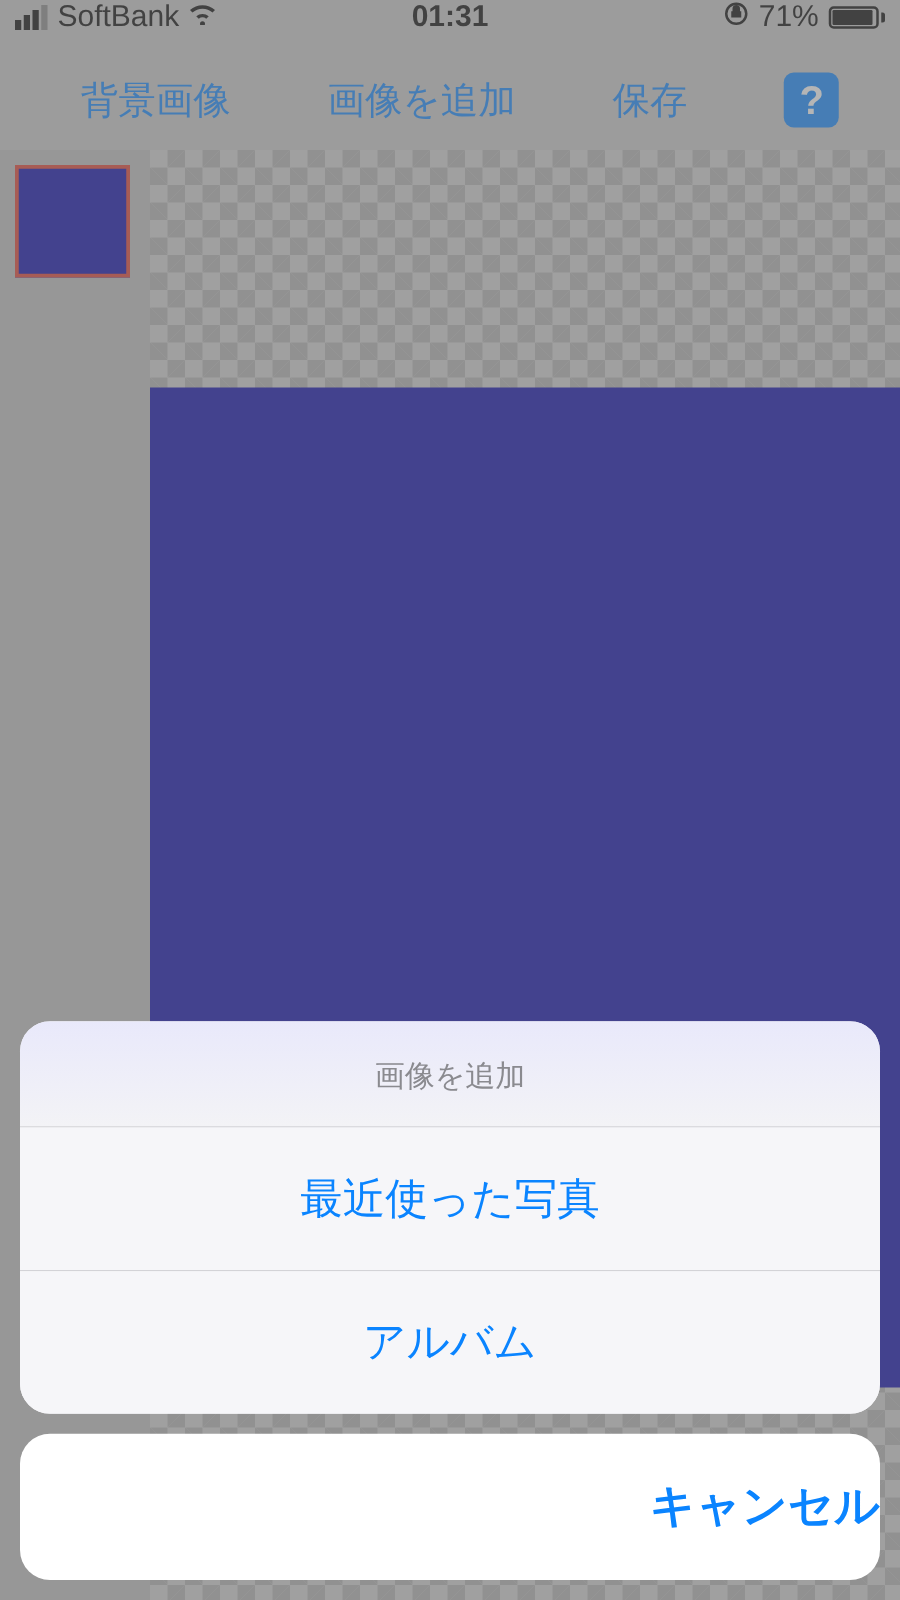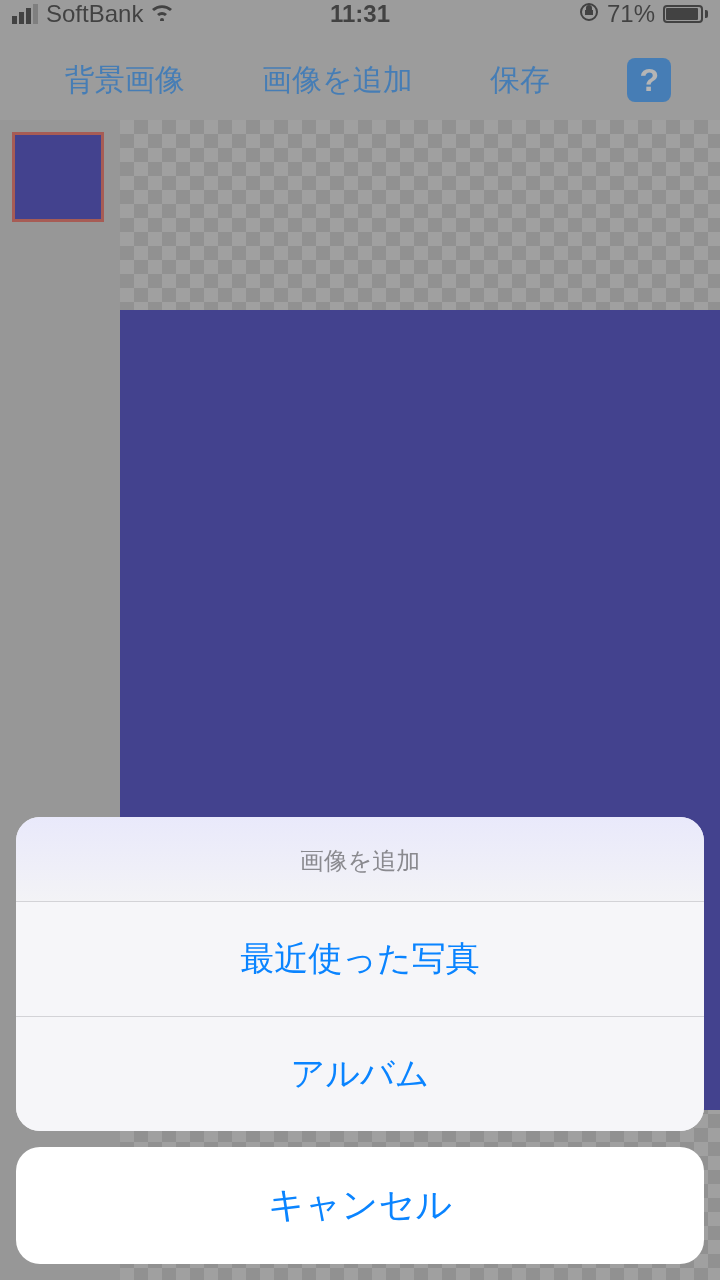--- a/index.html
+++ b/index.html
@@ -127,24 +127,24 @@
     color:#0a84ff;
     font-size: 34px;
     padding: 34px 0;
     border-bottom:1px solid #d3d3d7;
     background: #f6f6f9;
   }
   .sheet-item:last-child { border-bottom:none; }
   .cancel {
     background:#ffffff;
     border-radius:24px;
-    text-align:center;
+    text-align:right;
     color:#0a84ff;
     font-size: 36px;
-    font-weight:400;
+    font-weight:700;
     padding: 34px 0;
   }
 </style>
 </head>
 <body>
 
 <div class="status-bar">
   <div class="status-left">
     <span class="signal-bars">
       <span></span>
@@ -152,21 +152,21 @@
         <span></span>
         <span></span>
     </span>
     <span>SoftBank</span>
     <span class="wifi-icon">
       <svg width="22" height="18" viewBox="0 0 22 18">
           <path d="M11 15a2 2 0 100 4 2 2 0 000-4zm-5-4a8 8 0 0110 0l-2 2a5 5 0 00-6 0zM1 6a15 15 0 0120 0l-2 2a12 12 0 00-16 0z" fill="#000"></path>
         </svg>
     </span>
   </div>
-  <div class="status-center">11:31</div>
+  <div class="status-center">01:31</div>
   <div class="status-right">
     <span>
       <svg width="20" height="20" viewBox="0 0 20 20">
           <circle cx="10" cy="10" r="8" fill="none" stroke="#000" stroke-width="2"></circle>
           <path d="M7 8V6a3 3 0 016 0v2h1v5H6V8z" fill="#000"></path>
         </svg>
     </span>
     <span>71%</span>
     <span class="battery">
       <span class="battery-body">

